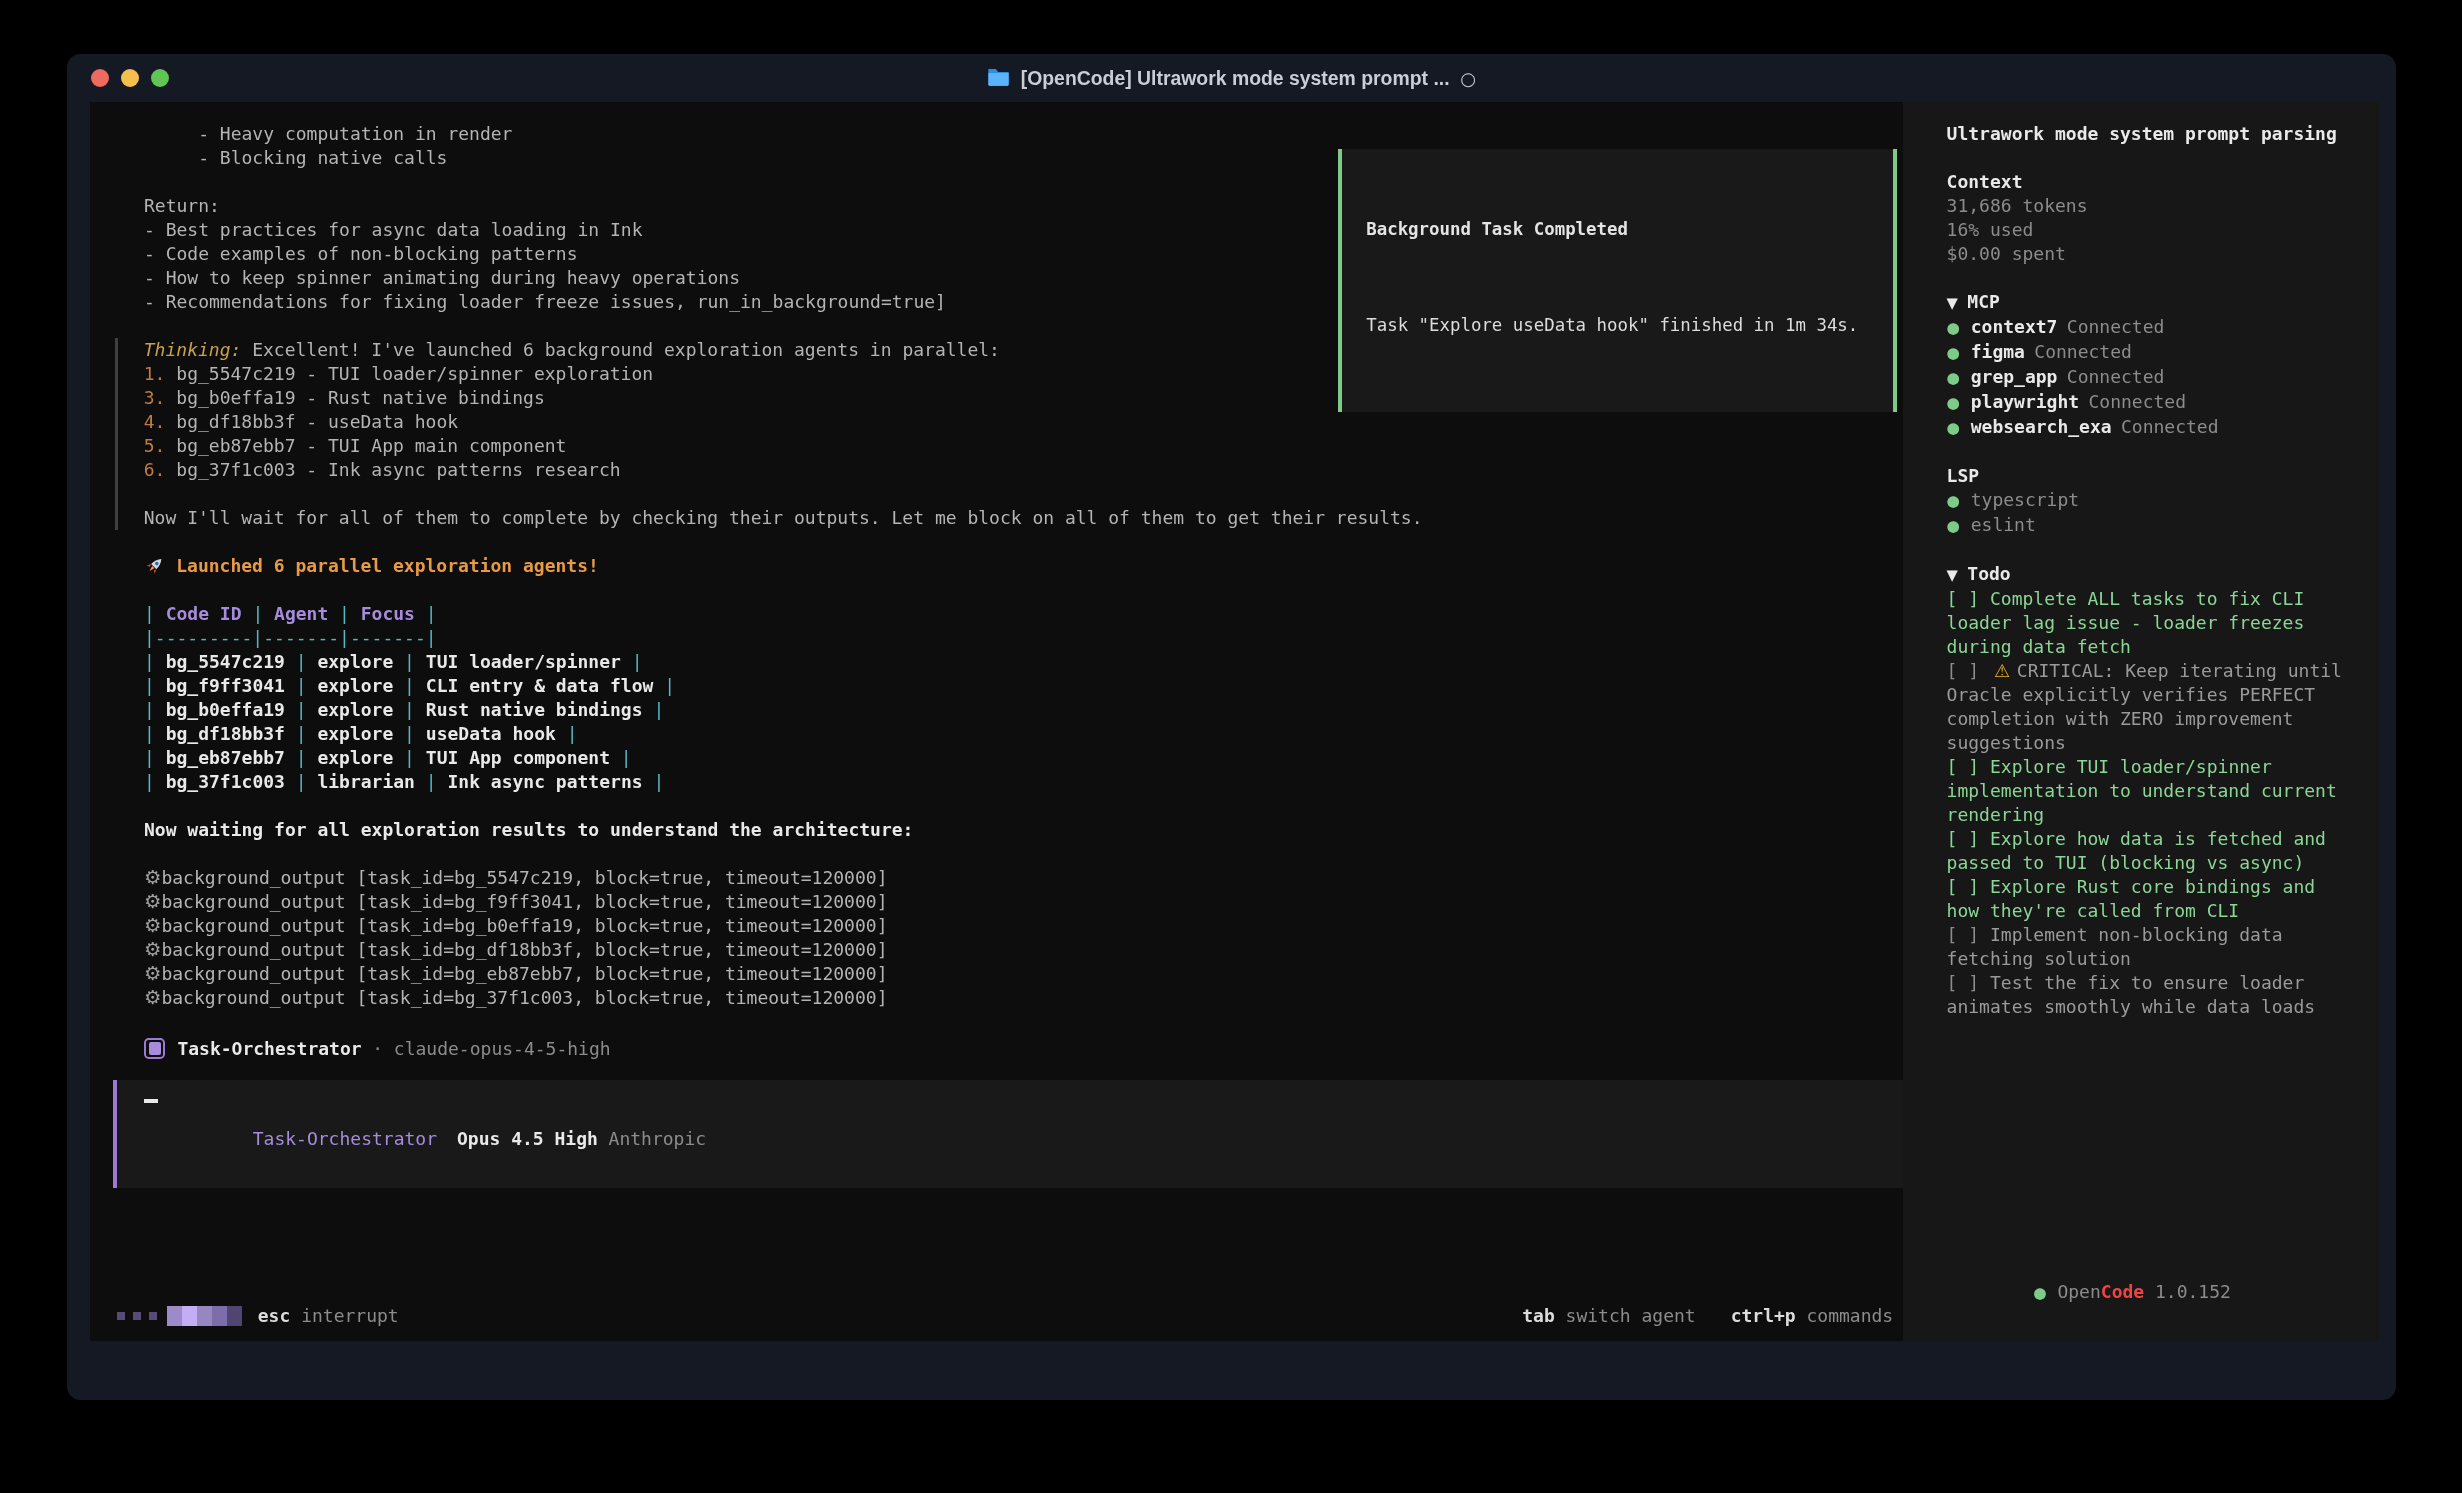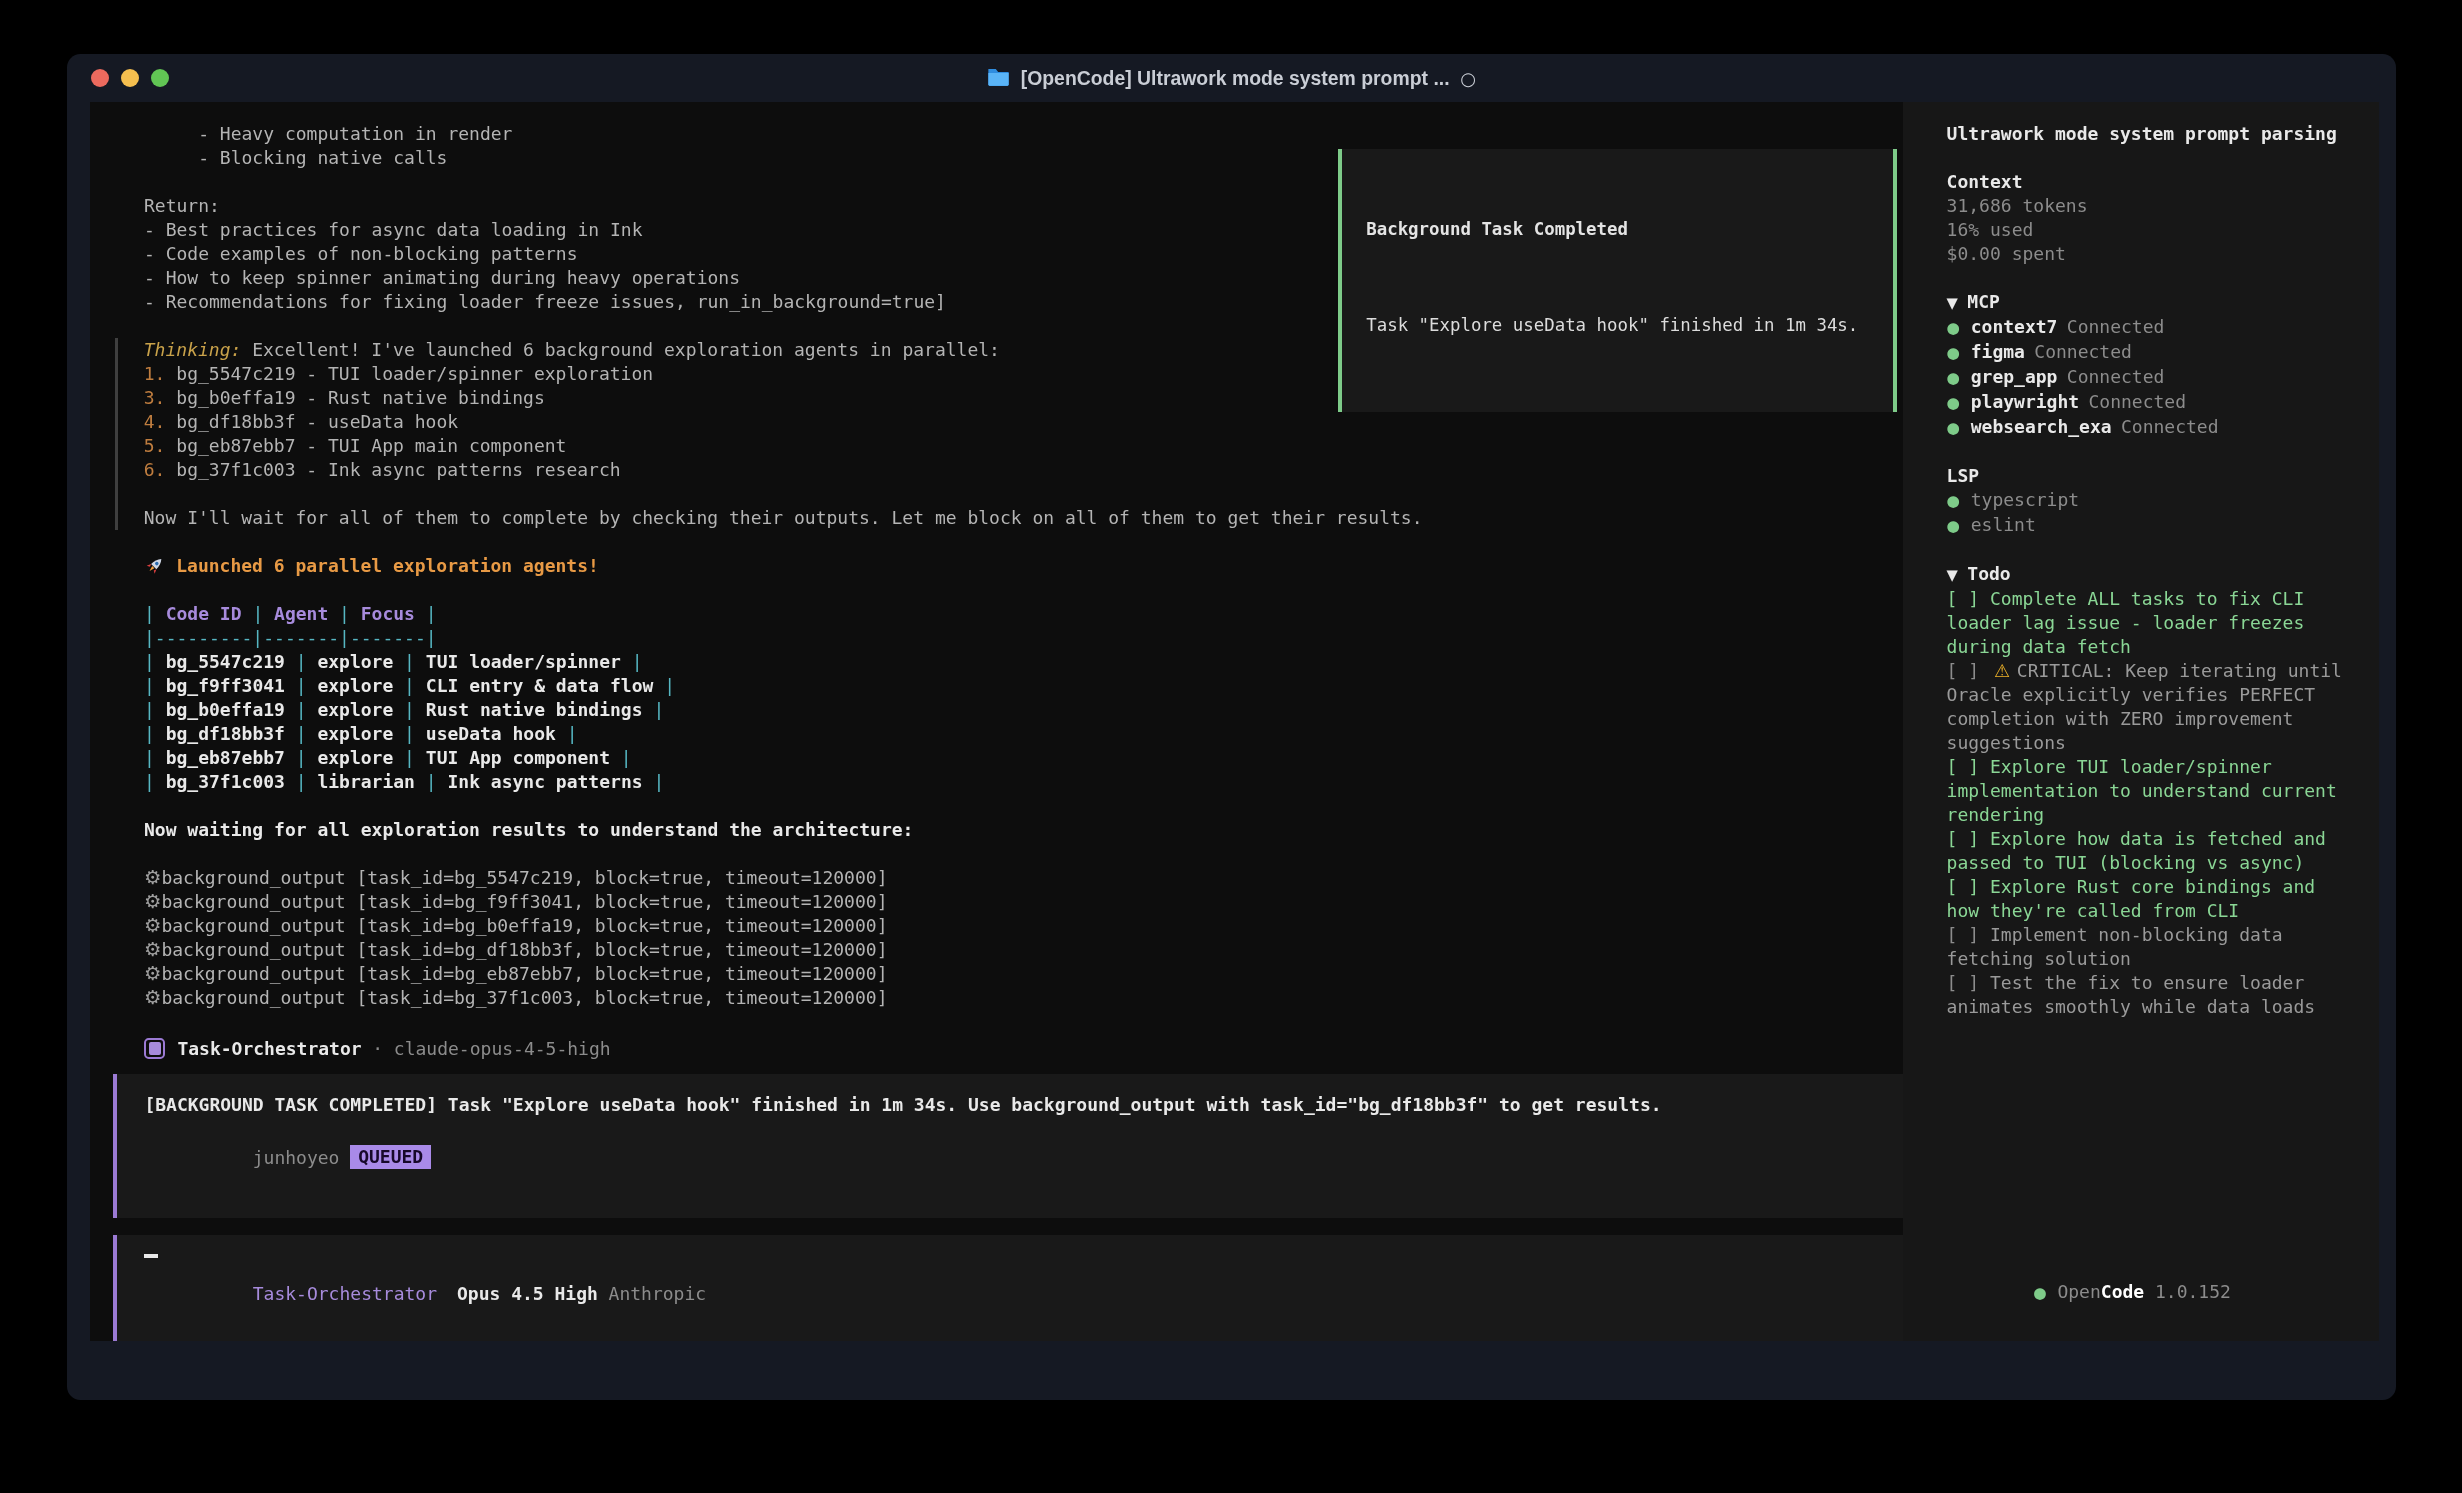--- a/index.html
+++ b/index.html
@@ -63,21 +63,21 @@
   .sb-line{color:#8c8c8c;white-space:pre;}
   .tri{color:#e9e9e9;font-size:14.7px;margin-right:9.4px;font-family:"DejaVu Sans",sans-serif;}
   .bullet{color:#7ecb89;font-size:15.4px;margin-right:10.7px;font-family:"DejaVu Sans",sans-serif;}
   .mcp-name{color:#e9e9e9;font-weight:bold;} .mcp-status{color:#8c8c8c;margin-left:9.4px;}
   .lsp-name{color:#8c8c8c;}
   .todo-item{white-space:normal;}
   .todo-green{color:#8ad695;} .todo-dim{color:#9a9a9a;}
   .todo-check-green{color:#8ad695;} .todo-check-dim{color:#8c8c8c;}
   .warn{color:#f0b429;font-family:"DejaVu Sans",sans-serif;margin:0 6.7px 0 4px;}
   .sb-footer{margin-top:auto;white-space:pre;}
-  .brand-dim{color:#8c8c8c;} .brand-bold{color:#ffffff;font-weight:bold;} .version{color:#8c8c8c;}
+  .brand-dim{color:#8c8c8c;} .brand-bold{color:#ef4444;font-weight:bold;} .version{color:#8c8c8c;}
 </style>
 </head>
 <body>
 
 <div class="window">
 
   <div class="titlebar">
     <div class="traffic">
       <div class="tl-btn tl-red"></div>
       <div class="tl-btn tl-yellow"></div>
@@ -149,26 +149,20 @@
             <div class="tl"><span class="gear">⚙</span><span class="g">background_output [task_id=bg_f9ff3041, block=true, timeout=120000]</span></div>
             <div class="tl"><span class="gear">⚙</span><span class="g">background_output [task_id=bg_b0effa19, block=true, timeout=120000]</span></div>
             <div class="tl"><span class="gear">⚙</span><span class="g">background_output [task_id=bg_df18bb3f, block=true, timeout=120000]</span></div>
             <div class="tl"><span class="gear">⚙</span><span class="g">background_output [task_id=bg_eb87ebb7, block=true, timeout=120000]</span></div>
             <div class="tl"><span class="gear">⚙</span><span class="g">background_output [task_id=bg_37f1c003, block=true, timeout=120000]</span></div>
             <div class="tl">&nbsp;</div>
           </div>
           <div class="agent-line"><span class="agent-icon"><span></span></span><span class="agent-name">Task-Orchestrator</span><span class="agent-sep">·</span><span class="agent-model">claude-opus-4-5-high</span></div>
         </div>
 
-      <div class="msgbox">
-        <div class="line1">[BACKGROUND TASK COMPLETED] Task "Explore useData hook" finished in 1m 34s. Use background_output with task_id="bg_df18bb3f" to get results.</div>
-        <div class="line2">
-          <span>junhoyeo</span><span class="badge">QUEUED</span>
-        </div>
-      </div>
 
       <div class="inputbox">
         <div class="cursor"></div>
         <div class="input-meta">
           <span class="meta-agent">Task-Orchestrator</span><span class="meta-model">Opus 4.5 High</span><span class="meta-provider">Anthropic</span>
         </div>
       </div>
 
       <div class="statusbar">
         <div class="spin-dots">

